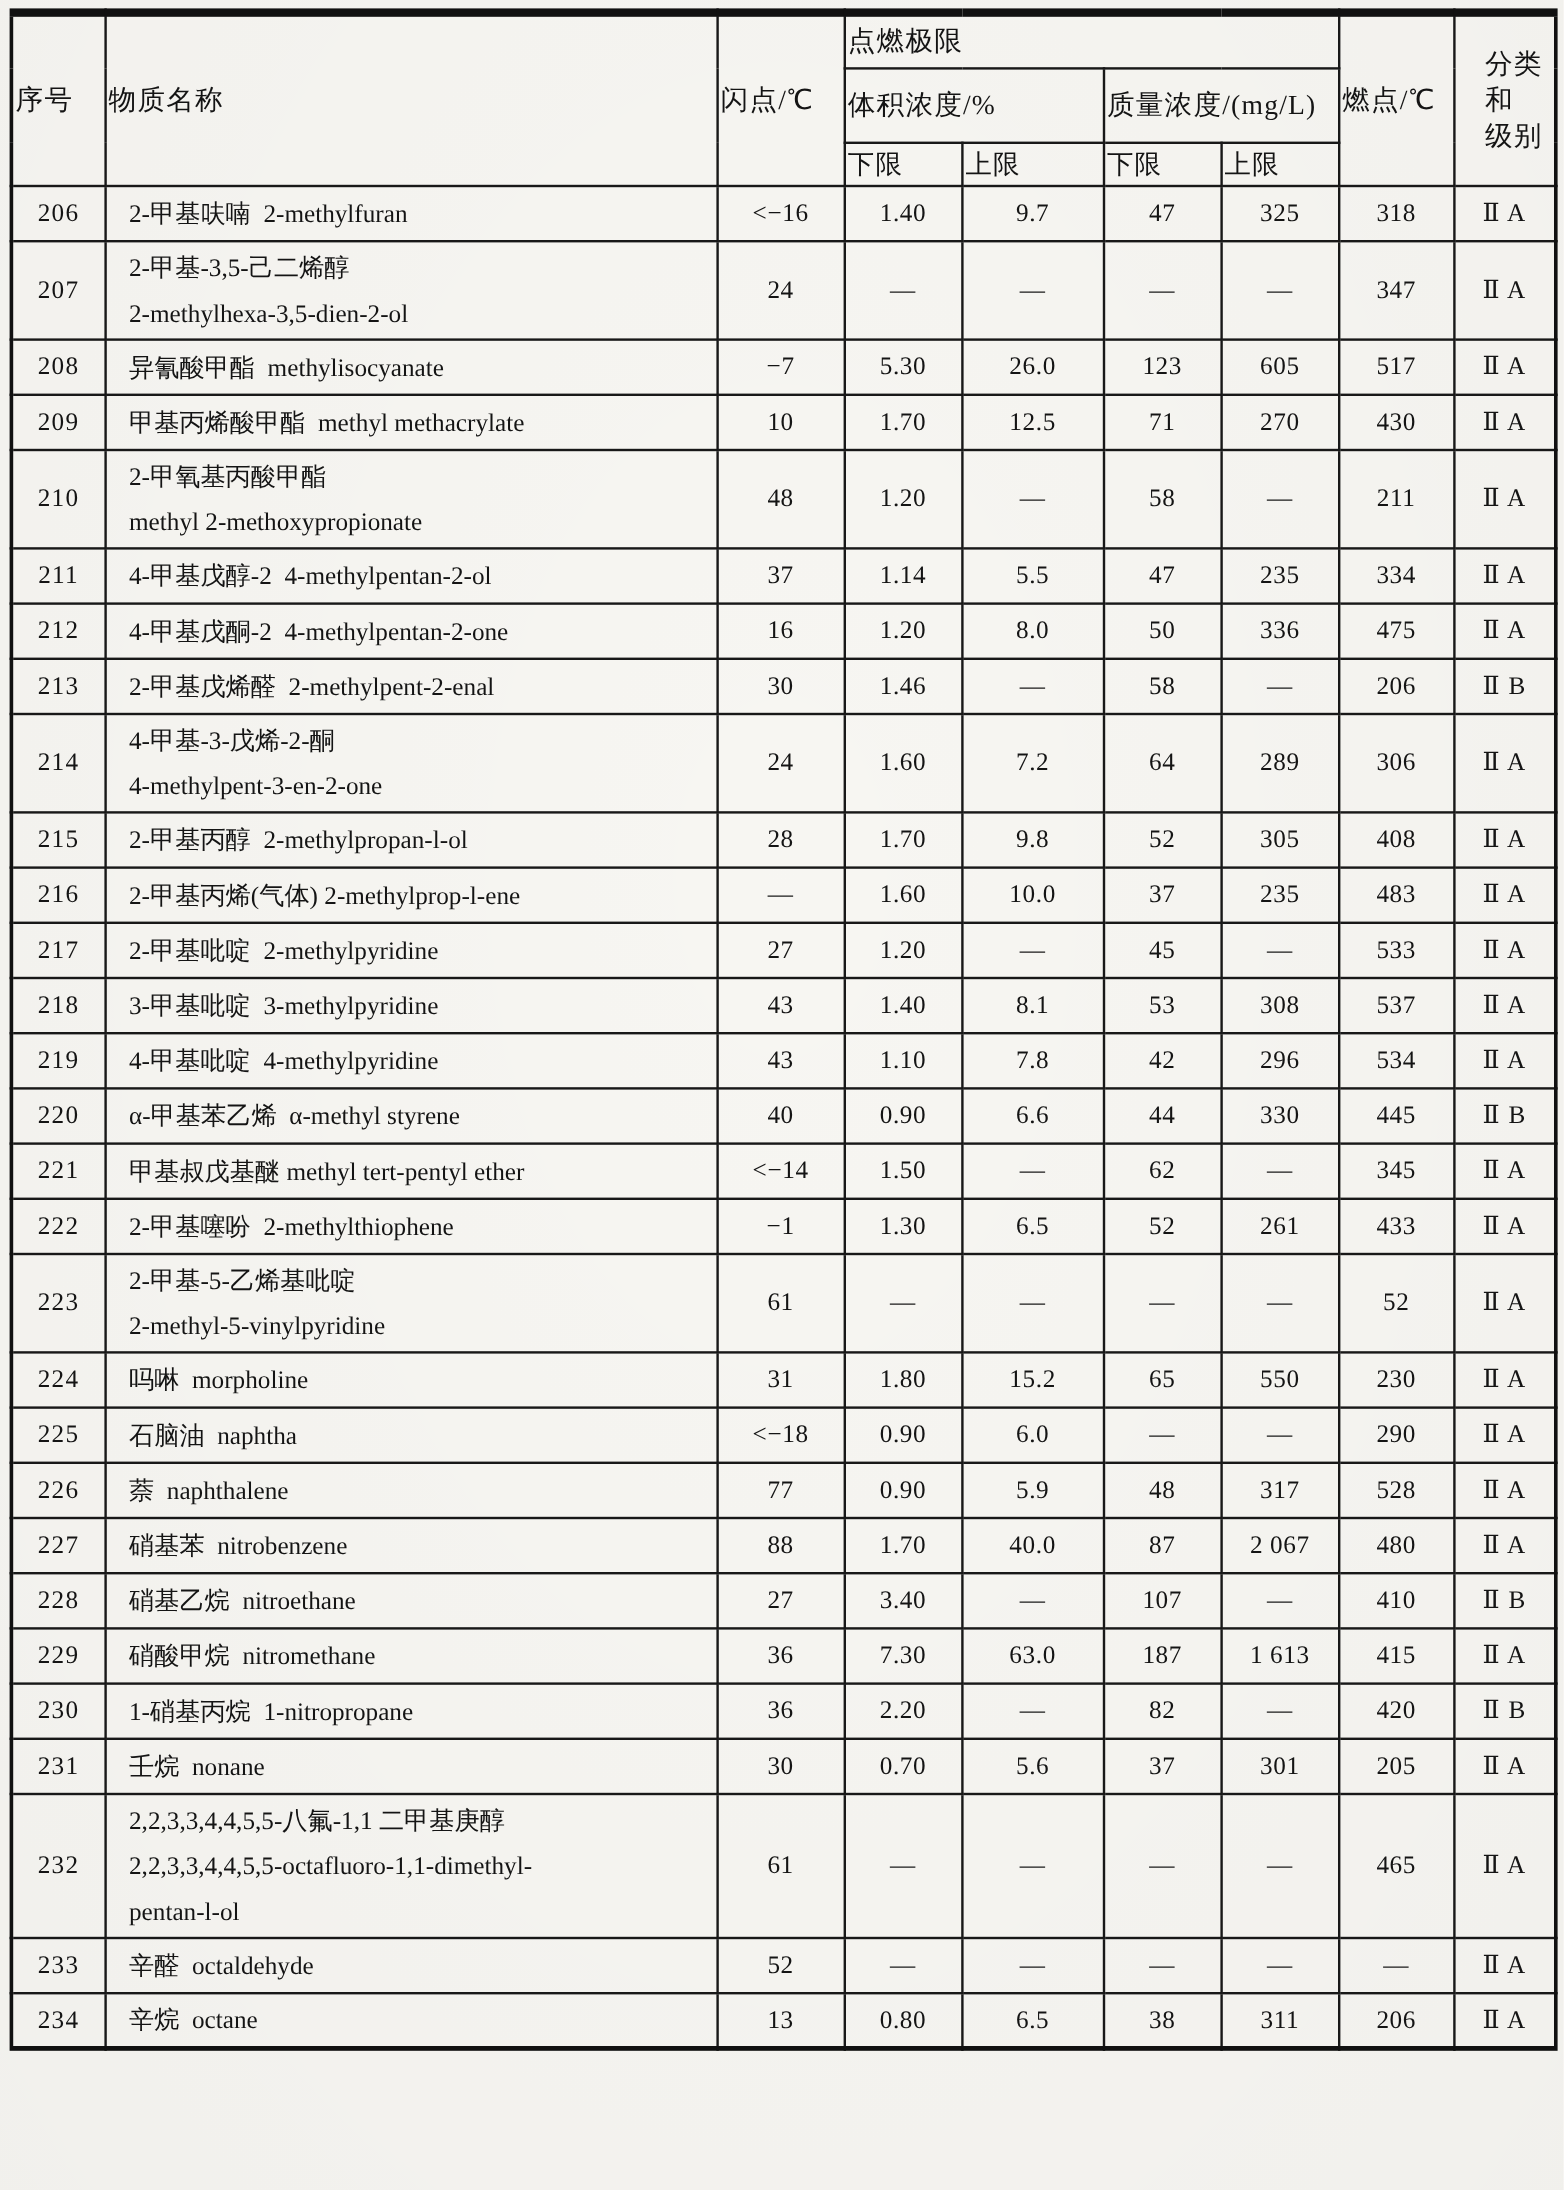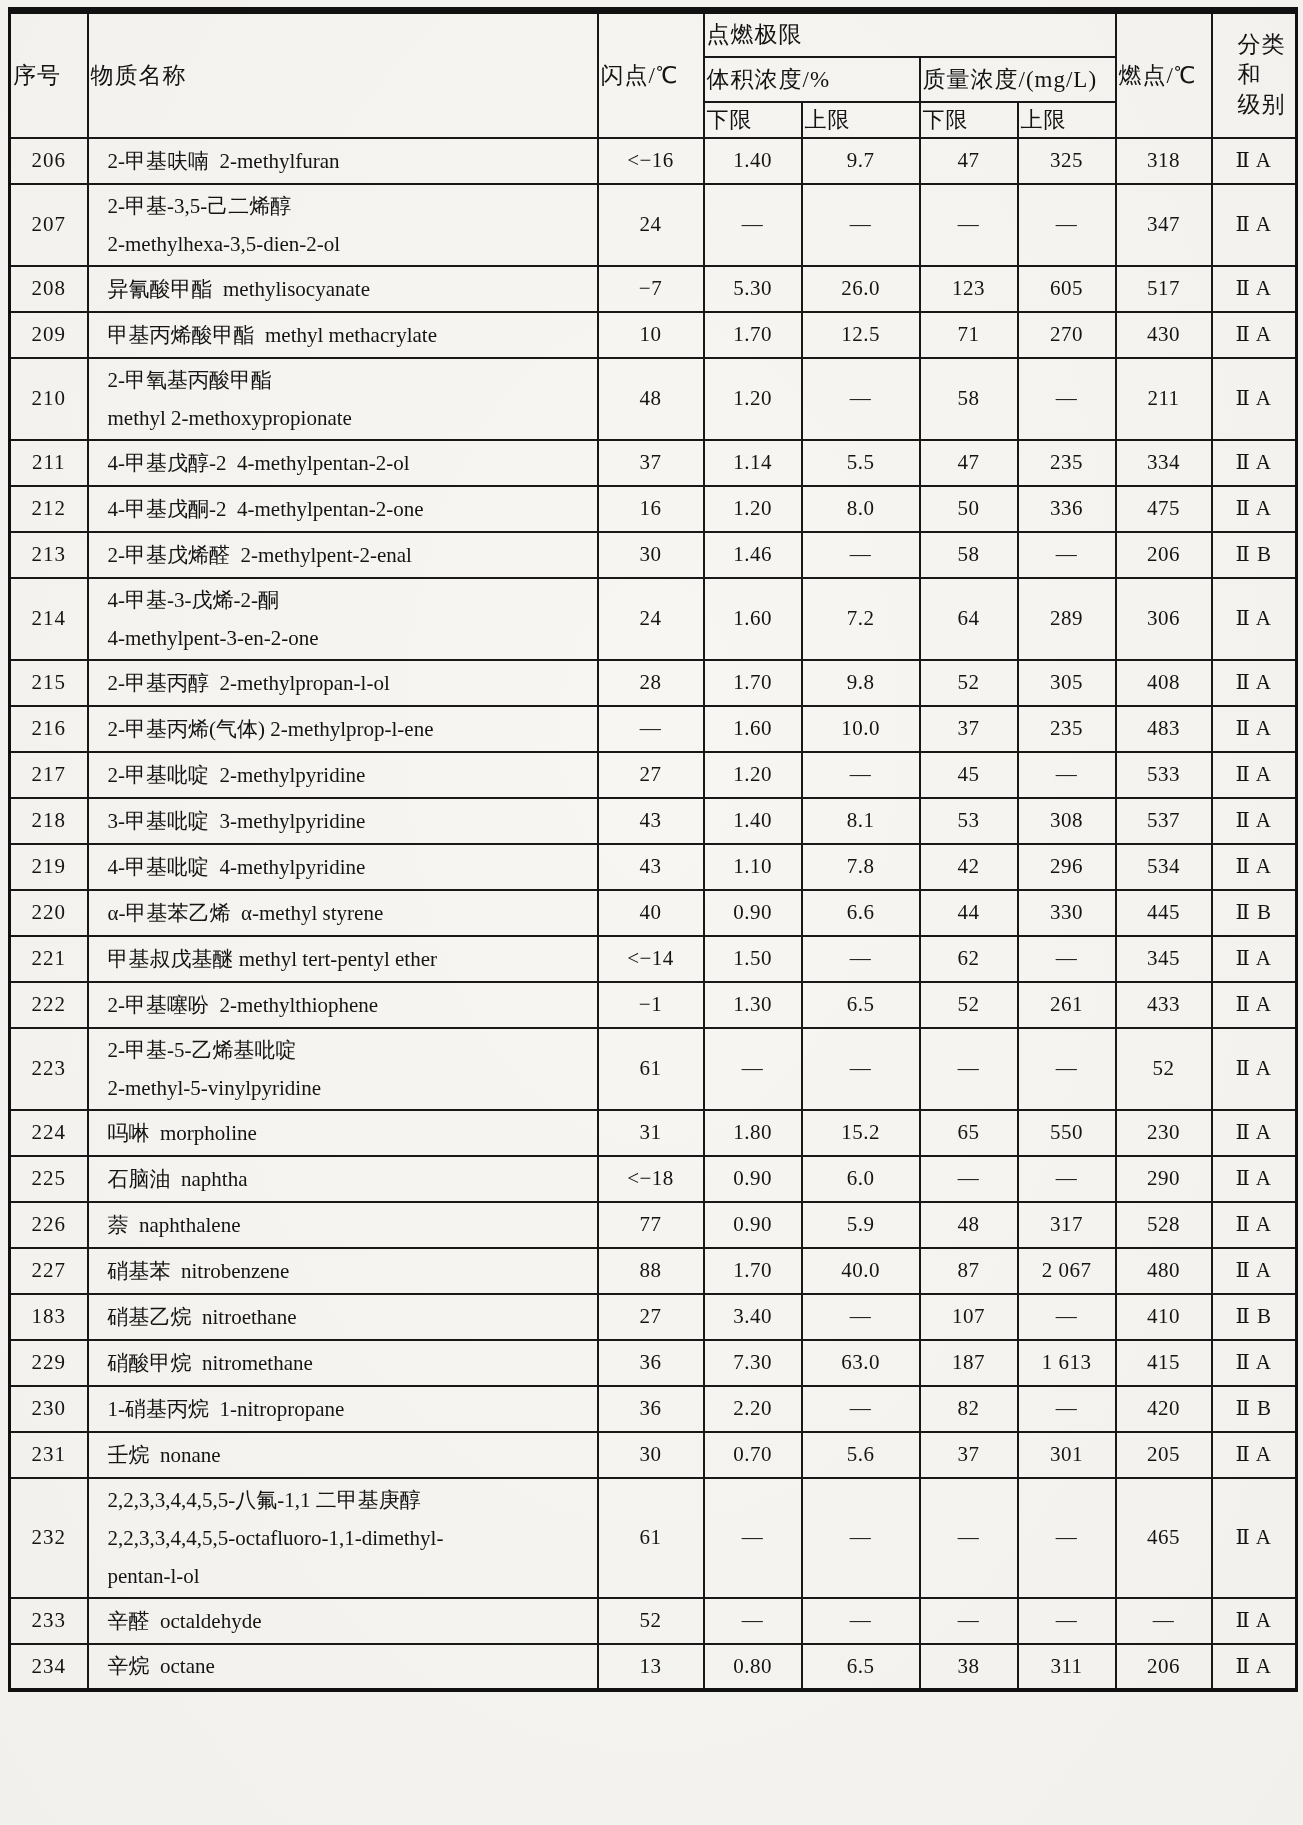--- a/index.html
+++ b/index.html
@@ -38,21 +38,21 @@
   }
   thead th {
     font-size: 23px;
     letter-spacing: 1px;
     text-align: left;
     vertical-align: middle;
     padding: 2px 2px;
     font-family: Liberation Serif, serif;
   }
   tr.h1 th.h-ign { height: 46px; }
-  tr.h2 th { height: 45px; margin-top: 16px; }
+  tr.h2 th { height: 62px; margin-top: 16px; }
   tr.h3 th { height: 29px; font-size: 22px; }
   tbody td {
     height: 46px;
     vertical-align: middle;
     padding: 2px 4px;
     font-size: 21px;
   }
   td.c-no { text-align: center; font-size: 21px; letter-spacing: 1px; }
   td.c-name { text-align: left; padding-left: 19px; padding-right: 22px; }
   .nl { line-height: 38px; white-space: pre-wrap; }
@@ -384,21 +384,21 @@
           </td>
     <td class="num">88</td>
     <td class="num">1.70</td>
     <td class="num">40.0</td>
     <td class="num">87</td>
     <td class="num">2 067</td>
     <td class="num">480</td>
     <td class="cls">Ⅱ A</td>
   </tr>
         <tr>
-    <td class="c-no">183</td>
+    <td class="c-no">228</td>
     <td class="c-name">
             <div class="nl">硝基乙烷  nitroethane</div>
           </td>
     <td class="num">27</td>
     <td class="num">3.40</td>
     <td class="num">—</td>
     <td class="num">107</td>
     <td class="num">—</td>
     <td class="num">410</td>
     <td class="cls">Ⅱ B</td>

